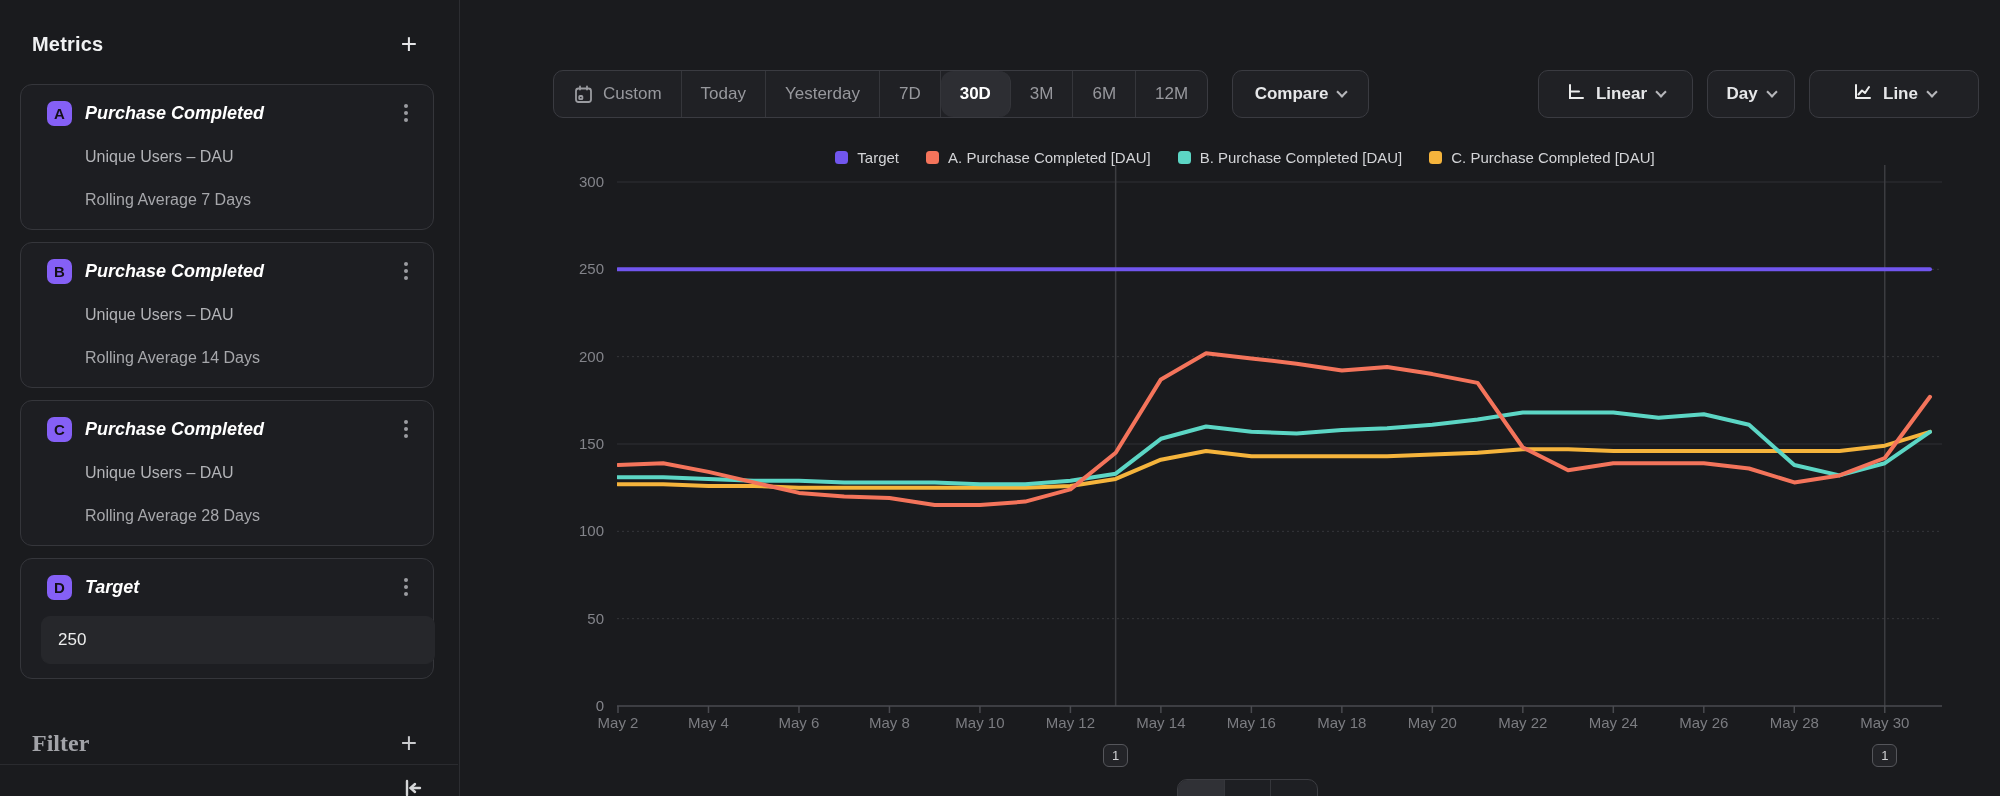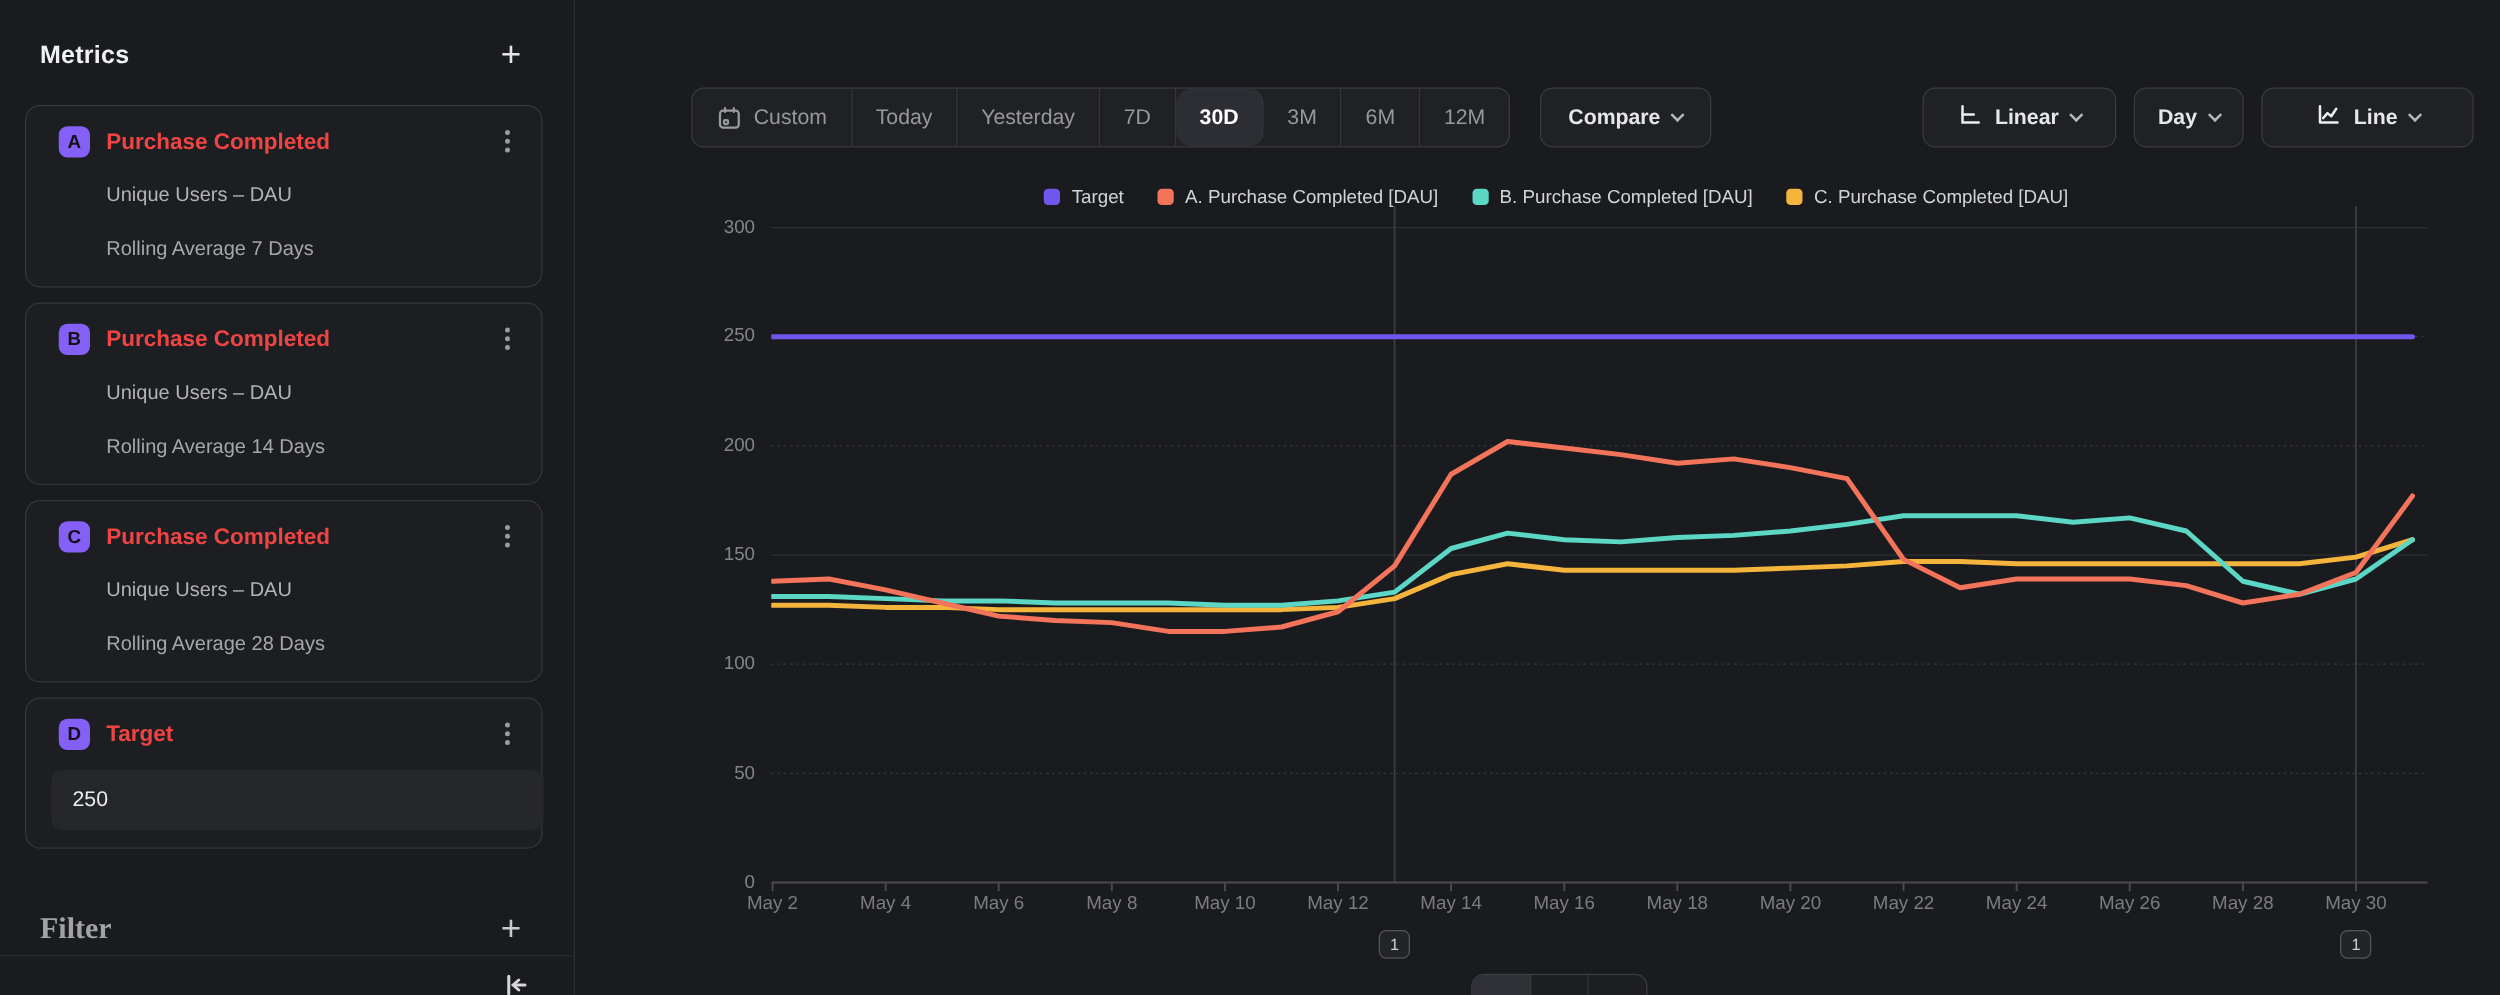--- a/index.html
+++ b/index.html
@@ -29,21 +29,21 @@
     border:1px solid #35363b; border-radius:12px; background:#1d1e22;
     padding:15px 22px 0 26px; margin-bottom:12px; height:146px;
   }
   .card.target { height:121px; margin-bottom:0; }
   .card-head { display:flex; align-items:center; height:26px; }
   .chip {
     width:25px; height:25px; border-radius:7px; background:#8560F6;
     color:#141018; font-size:15px; font-weight:700;
     display:flex; align-items:center; justify-content:center; flex:0 0 25px;
   }
-  .card-title { font-size:18px; font-weight:700; color:#ef4444; margin-left:13px; flex:1; }
+  .card-title { font-size:18px; font-weight:700; color:#ffffff; margin-left:13px; flex:1;font-style:italic; }
   .kebab { display:flex; flex-direction:column; gap:3px; padding:4px 3px; cursor:pointer; }
   .kebab i { width:4px; height:4px; border-radius:50%; background:#9b9ca1; display:block; }
   .card-sub { margin:21px 0 0 38px; font-size:16px; color:#b2b3b7; line-height:20px; }
   .card-sub.dim { color:#a6a7ab; margin-top:23px; }
   .target-input {
     margin:16px 0 0 -6px; width:394px; height:48px; border-radius:9px;
     background:#26272b; border:1px solid #26272b; color:#eceded;
     font-size:17px; padding:0 16px; font-family:inherit; outline:none; display:block;
   }
   .filter-row {

